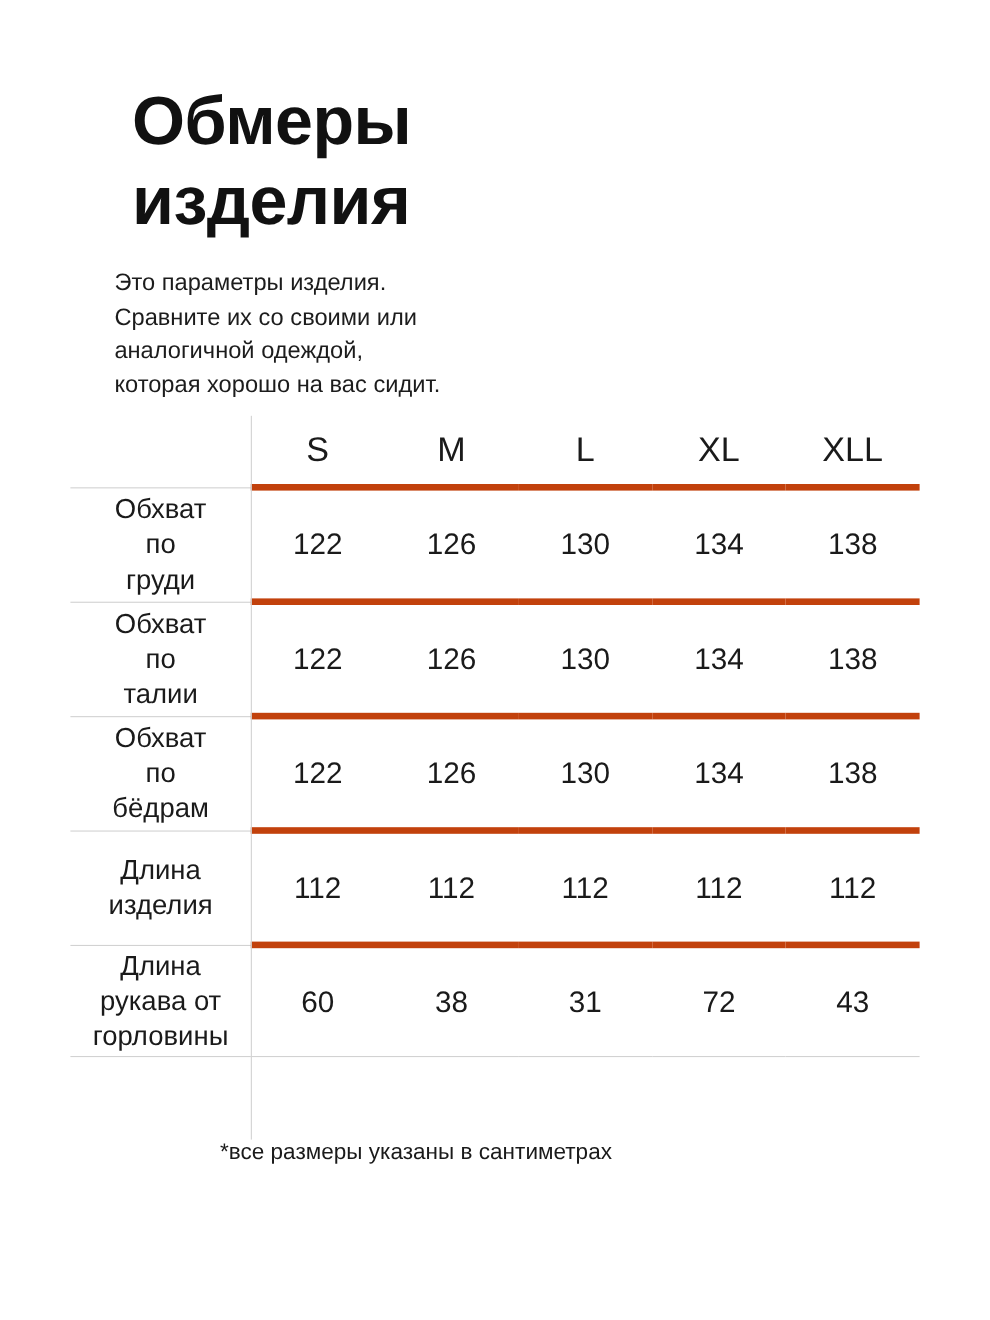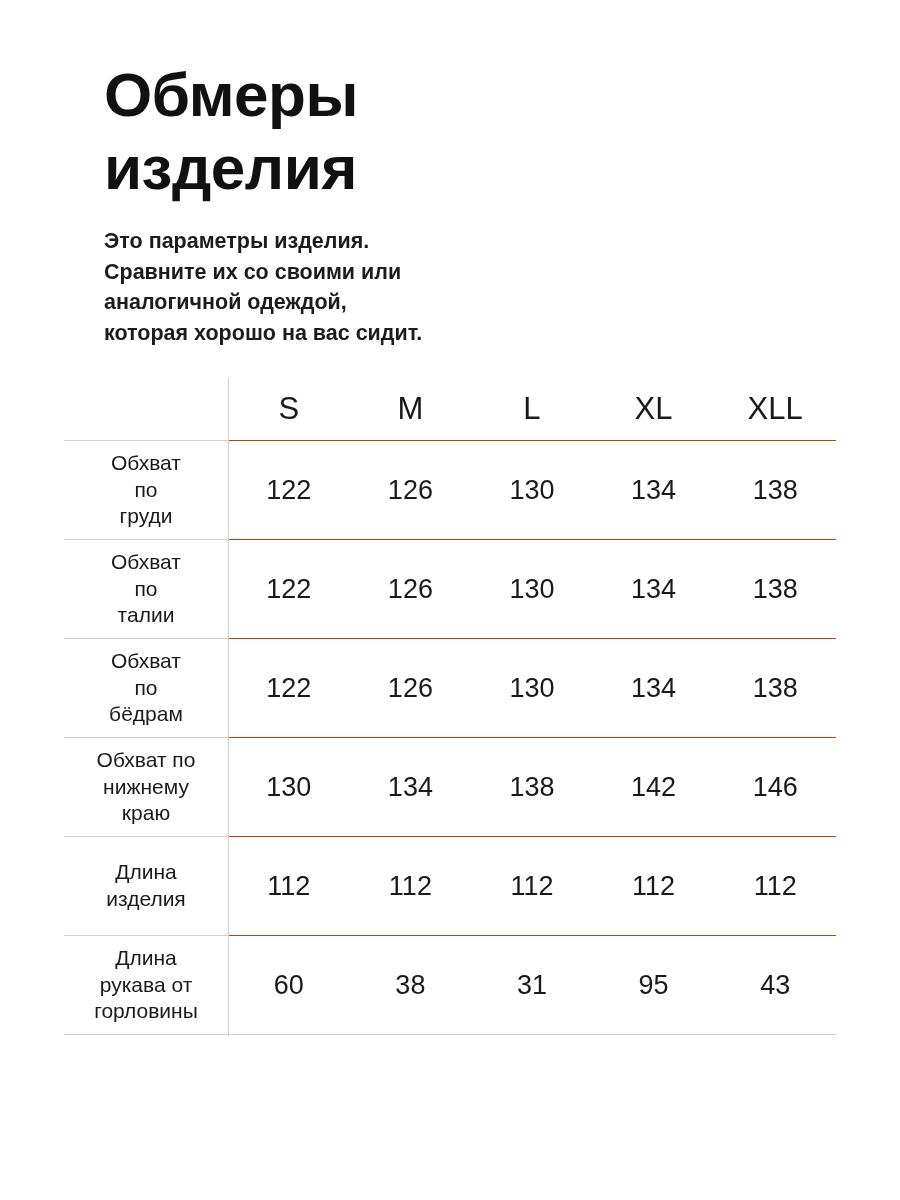--- a/index.html
+++ b/index.html
@@ -28,30 +28,30 @@
     position: absolute;
     left: 104px;
     top: 58px;
     width: 700px;
   }
   .title {
     font-size: 62px;
     line-height: 1.18;
     font-weight: 700;
     letter-spacing: -0.5px;
-    margin: 0;
+    margin: 16px;
     color: #111111;
     max-width: 420px;
   }
   .subtitle {
     margin: 22px 0 0 0;
     font-size: 21.5px;
     line-height: 1.42;
     color: #1c1c1c;
-    font-weight: 700;
+    font-weight: 400;
     max-width: 430px;
     white-space: pre-line;
   }
 
   
   .table-wrap {
     position: absolute;
     left: 64px;
     top: 378px;
     width: 772px;
@@ -76,28 +76,28 @@
   
   thead th {
     height: 62px;
     font-size: 31px;
     color: #1a1a1a;
     font-weight: 400;
   }
   thead th.corner { border: none; }
 
   tbody tr td {
-    border-top: 1px solid #c2410c;
+    border-top: 6px solid #c2410c;
     height: 98px;
   }
   tbody tr:last-child td {
     border-bottom: 1px solid #d2d2d2;
   }
   td.row-label {
-    font-size: 21px;
+    font-size: 25px;
     line-height: 1.28;
     color: #1a1a1a;
     text-align: center;
     padding: 0 6px;
     white-space: pre-line;
     border-top: 1px solid #d2d2d2;
   }
   td.value {
     font-size: 27px;
     color: #1a1a1a;
@@ -179,46 +179,37 @@
           <td class="row-label">Обхват
 по
 бёдрам</td>
           <td class="value">122</td>
           <td class="value">126</td>
           <td class="value">130</td>
           <td class="value">134</td>
           <td class="value">138</td>
         </tr>
         <tr>
-          <td class="row-label">Обхват по
-нижнему
-краю</td>
-          <td class="value">130</td>
-          <td class="value">134</td>
-          <td class="value">138</td>
-          <td class="value">142</td>
-          <td class="value">146</td>
-        </tr>
-        <tr>
           <td class="row-label">Длина
 изделия</td>
           <td class="value">112</td>
           <td class="value">112</td>
           <td class="value">112</td>
           <td class="value">112</td>
           <td class="value">112</td>
         </tr>
         <tr>
           <td class="row-label">Длина
 рукава от
 горловины</td>
           <td class="value">60</td>
           <td class="value">38</td>
           <td class="value">31</td>
-          <td class="value">95</td>
+          <td class="value">72</td>
           <td class="value">43</td>
         </tr>
       </tbody>
     </table>
   </div>
 
+  <div class="footnote">*все размеры указаны в сантиметрах</div>
 
 </div>
 
 </body></html>

